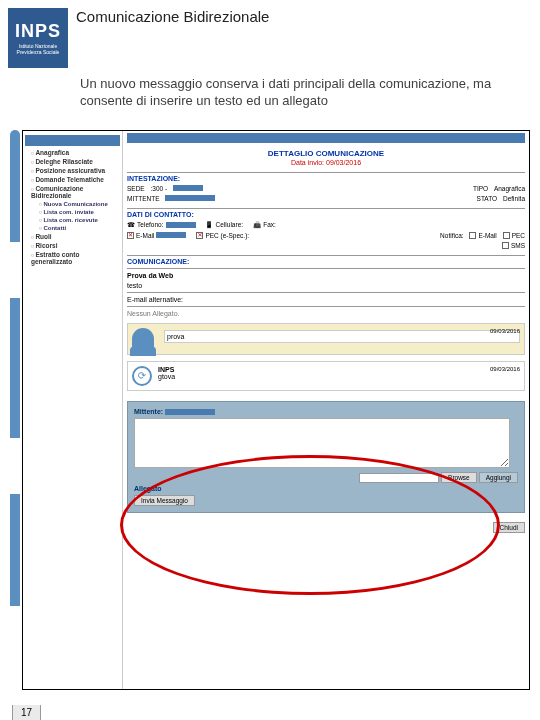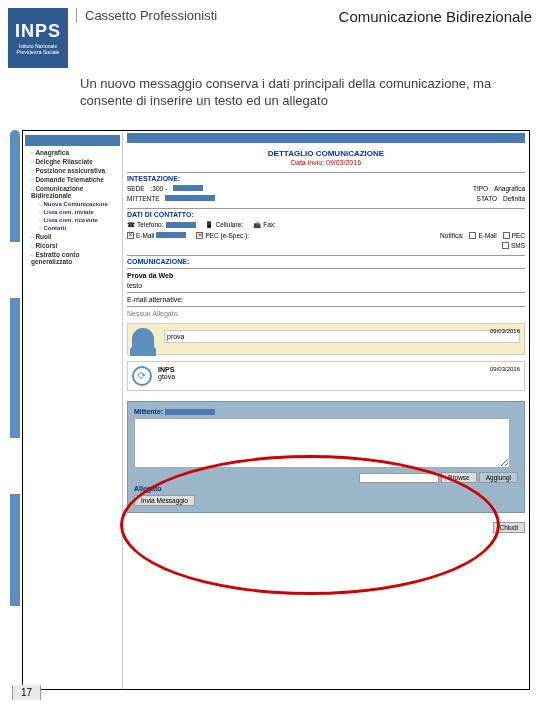--- a/index.html
+++ b/index.html
@@ -36,33 +36,30 @@
 .avatar{width:22px;height:22px;background:#5a8fc0;border-radius:50% 50% 0 0;position:relative}
 .avatar::after{content:"";position:absolute;bottom:-6px;left:-2px;width:26px;height:12px;background:#5a8fc0;border-radius:50% 50% 0 0}
 .circ-icon{width:20px;height:20px;border:2px solid #5a8fc0;border-radius:50%;display:flex;align-items:center;justify-content:center;color:#5a8fc0;font-size:10px}
 .msg-content{flex:1}
 .msg-date{font-size:6px;text-align:right;float:right}
 .compose{background:#9bb5c9;border:1px solid #7a94a8;padding:6px;margin-top:10px;font-size:7px}
 .compose-ta{width:98%;height:50px;border:1px solid #aaa;background:#fff;margin-top:3px}
 .btn{background:#ddd;border:1px solid #999;padding:1px 6px;font-size:6.5px;display:inline-block;margin-top:3px}
 .close-row{text-align:right;margin-top:6px}
 .oval{position:absolute;border:3px solid #c00;border-radius:50%;width:380px;height:140px;left:120px;top:455px;pointer-events:none}
-.page-num{position:absolute;bottom:20px;left:12px;background:#eaeaea;padding:2px 8px;font-size:10px;border-left:1px solid #999;border-right:1px solid #999}
+.page-num{position:absolute;bottom:0;left:12px;background:#eaeaea;padding:2px 8px;font-size:10px;border-left:1px solid #999;border-right:1px solid #999}
 </style>
 </head>
 <body>
 
 <div class="header">
   <div class="logo">
     <div class="logo-txt">INPS</div>
     <div class="logo-sub">Istituto Nazionale Previdenza Sociale</div>
   </div>
-  <div class="hdr-left">
-      <div class="hdr-title">Cassetto Professionisti</div>
-    </div>
   <div class="hdr-right">Comunicazione Bidirezionale</div>
 </div>
 
 <div class="desc">Un nuovo messaggio conserva i dati principali della comunicazione, ma consente di inserire un testo ed un allegato</div>
 
 <div class="main">
   <div class="left-rail"></div>
   <div class="frame">
     <div class="sidebar">
       <div class="side-hi">&nbsp;</div>

